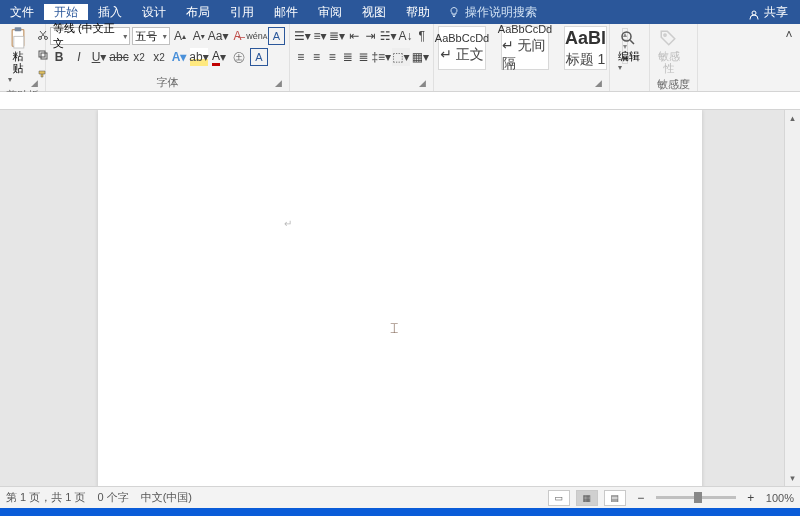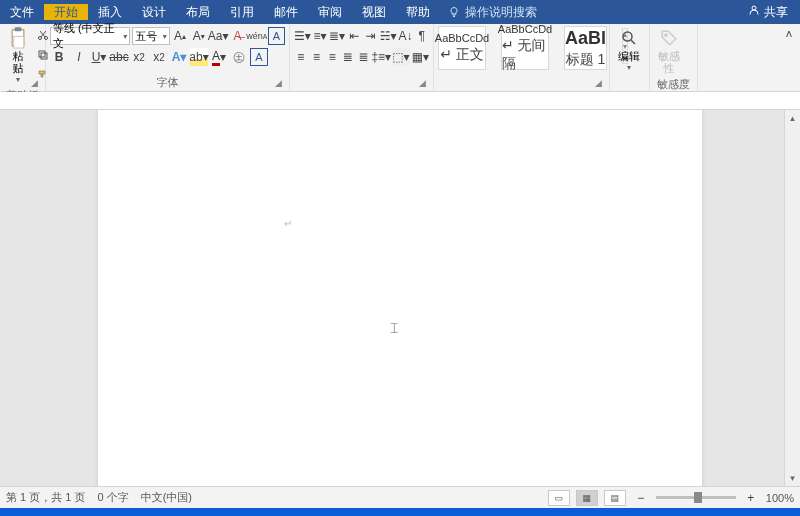--- a/index.html
+++ b/index.html
@@ -1,30 +1,30 @@
 <!DOCTYPE html>
 <html><head>
 <meta charset="utf-8">
 <style>
 * { margin: 0; padding: 0; box-sizing: border-box; font-family: "Microsoft YaHei", "Segoe UI", sans-serif; }
 body { width: 800px; height: 516px; overflow: hidden; background: #e6e6e6; display: flex; flex-direction: column; }
 .titlebar { height: 24px; background: #2b579a; display: flex; align-items: center; color: #fff; font-size: 12px; }
 .tabs { display: flex; height: 16px; align-items: stretch; justify-content: space-between; }
 .tab { padding: 0 10px; display: flex; align-items: center; cursor: pointer; color: #fff; }
-.tab.active { background: #eab308; color: #2b579a; }
+.tab.active { background: #ffffff; color: #2b579a; }
 .tell-me { display: flex; align-items: center; gap: 5px; padding: 0 8px; color: #cfe0f3; }
 .spacer { flex: 1; }
-.share { display: flex; align-items: flex-start; gap: 4px; padding: 0 12px; cursor: pointer; color: #fff; }
+.share { display: flex; align-items: flex-end; gap: 4px; padding: 0 12px; cursor: pointer; color: #fff; }
 
 .ribbon { height: 68px; background: #f3f3f3; border-bottom: 1px solid #d4d4d4; display: flex; font-size: 11px; position: relative; }
 .group { border-right: 1px solid #e0e0e0; display: flex; flex-direction: column; padding: 2px 4px 0 4px; position: relative; }
 .group-body { flex: 1; display: flex; align-items: flex-start; gap: 2px; }
 .group-label { text-align: center; font-size: 11px; color: #666; padding: 1px 0; position: relative; }
 .dlaunch { position: absolute; right: 2px; bottom: 1px; width: 12px; height: 12px; font-size: 9px; color: #888; cursor: pointer; }
-.vbtn { display: flex; flex-direction: column; align-items: center; justify-content: center; gap: 2px; padding: 2px 4px; cursor: pointer; line-height: 1.1; text-align: center; }
+.vbtn { display: flex; flex-direction: column; align-items: flex-start; justify-content: center; gap: 2px; padding: 2px 4px; cursor: pointer; line-height: 1.1; text-align: center; }
 .vbtn .ico { width: 20px; height: 20px; display: flex; align-items: center; justify-content: center; font-size: 16px; }
 .mini { width: 18px; height: 18px; display: inline-flex; align-items: center; justify-content: center; cursor: pointer; font-size: 12px; color: #444; }
 .row { display: flex; align-items: center; gap: 2px; height: 20px; }
 .col { display: flex; flex-direction: column; gap: 1px; }
 .combo { height: 18px; border: 1px solid #c0c0c0; background: #fff; font-size: 11px; padding: 0 2px; display: flex; align-items: center; justify-content: space-between; cursor: pointer; }
 .combo .dd { font-size: 8px; color: #666; }
 .style-box { width: 48px; height: 44px; border: 1px solid #d8d8d8; background: #fff; display: flex; flex-direction: column; align-items: center; justify-content: center; font-size: 10px; cursor: pointer; }
 .style-box .preview { font-size: 11px; color: #333; }
 .style-box .name { font-size: 14px; color: #444; margin-top: 2px; }
 .style-box.big .preview { font-size: 18px; font-weight: 600; }

